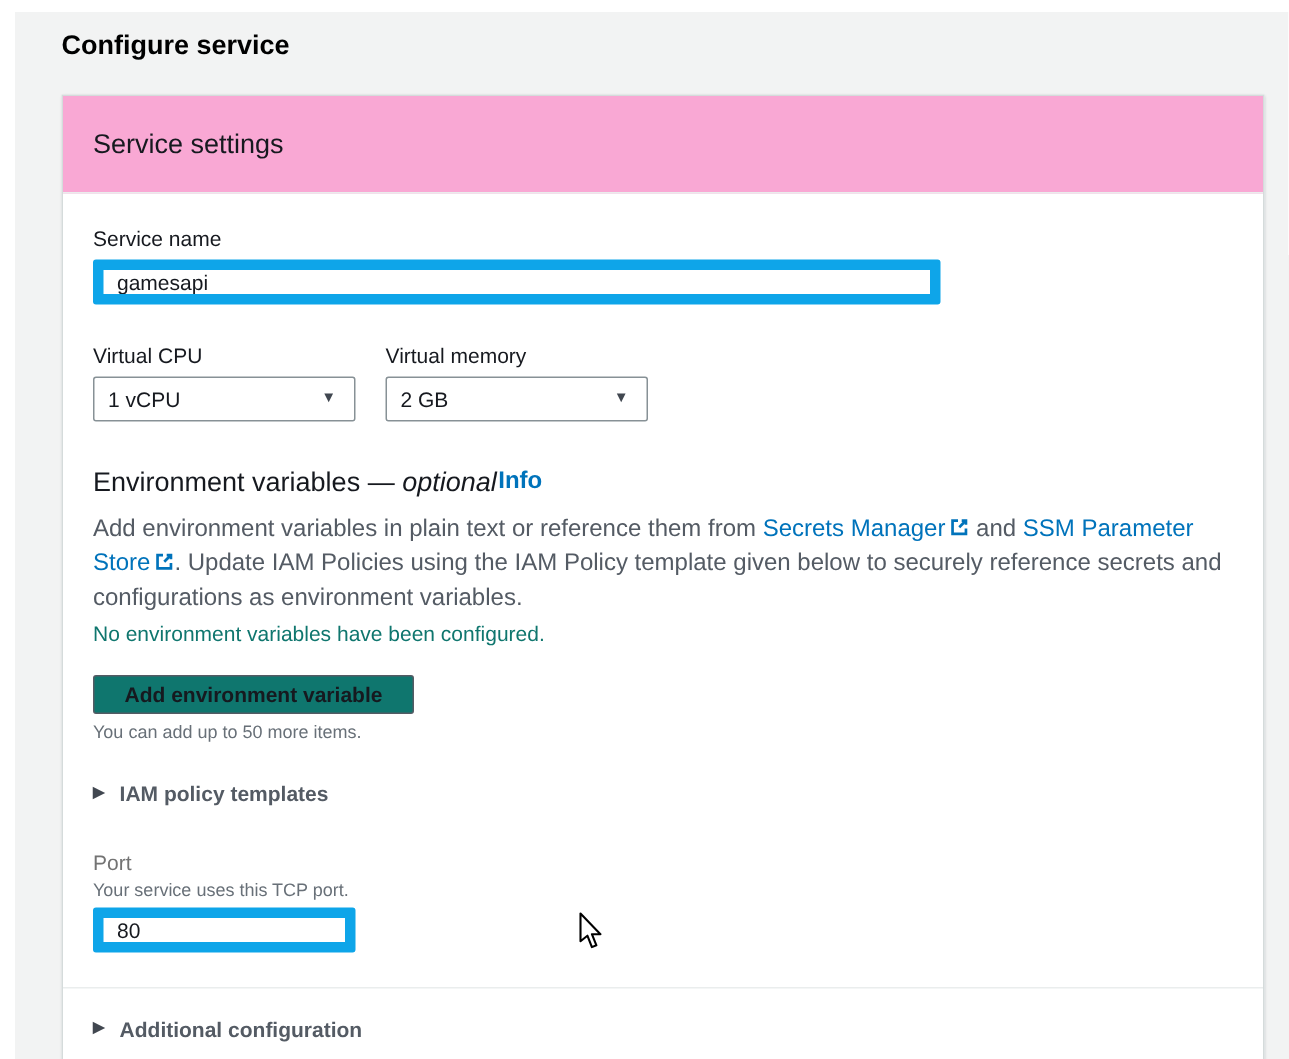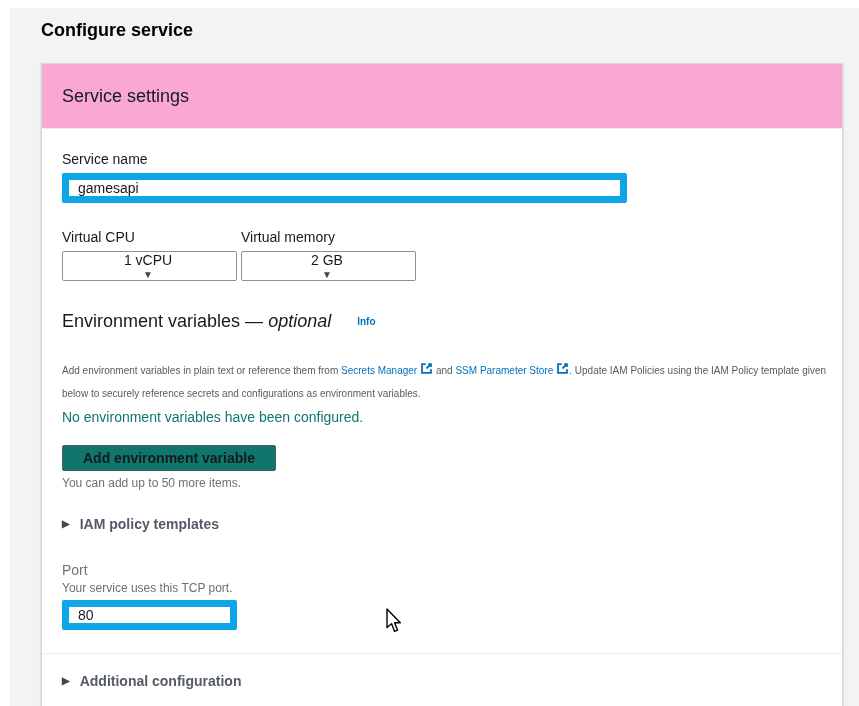--- a/index.html
+++ b/index.html
@@ -56,64 +56,63 @@
     border-radius: 2px;
     padding: 0 9px;
     font-size: 14px;
     font-family: "Liberation Sans", sans-serif;
     color: #16191f;
     background: #fff;
     outline: none;
   }
   .w-wide { width: 565px; }
   .w-col { width: 175px; }
-  .row { display: flex; gap: 4px; margin-top: 24px; }
+  .row { display: flex; gap: 20px; margin-top: 24px; }
   .select-box {
     margin-top: 4px;
     height: 30px;
     width: 175px;
     border: 1px solid #879196;
     border-radius: 2px;
     background: #fff;
     display: flex;
     align-items: center;
     justify-content: space-between;
     padding: 0 12px 0 9px;
     font-size: 14px;
     color: #16191f;
     cursor: pointer;
-    flex-direction: column;
   }
   .caret {
     font-size: 10px;
     color: #414750;
     line-height: 1;
   }
   .section-heading {
     margin-top: 28px;
     font-size: 18px;
     font-weight: 400;
     line-height: 24px;
     color: #16191f;
   }
   .section-heading .optional { font-style: italic; }
   .info-link {
-    font-size: 10px;
+    font-size: 16px;
     font-weight: 700;
     color: #0073bb;
     text-decoration: none;
-    margin-left: 26px;
+    margin-left: 1px;
     vertical-align: 2px;
     cursor: pointer;
     text-align: center;
   }
   .env-desc {
-    margin-top: 25px;
+    margin-top: 8px;
     width: 770px;
-    font-size: 10px;
+    font-size: 16px;
     line-height: 23px;
     color: #545b64;
   }
   .inline-link {
     color: #0073bb;
     text-decoration: none;
     cursor: pointer;
   }
   .ext-icon { vertical-align: -1px; margin-left: 3px; }
   .env-empty {

